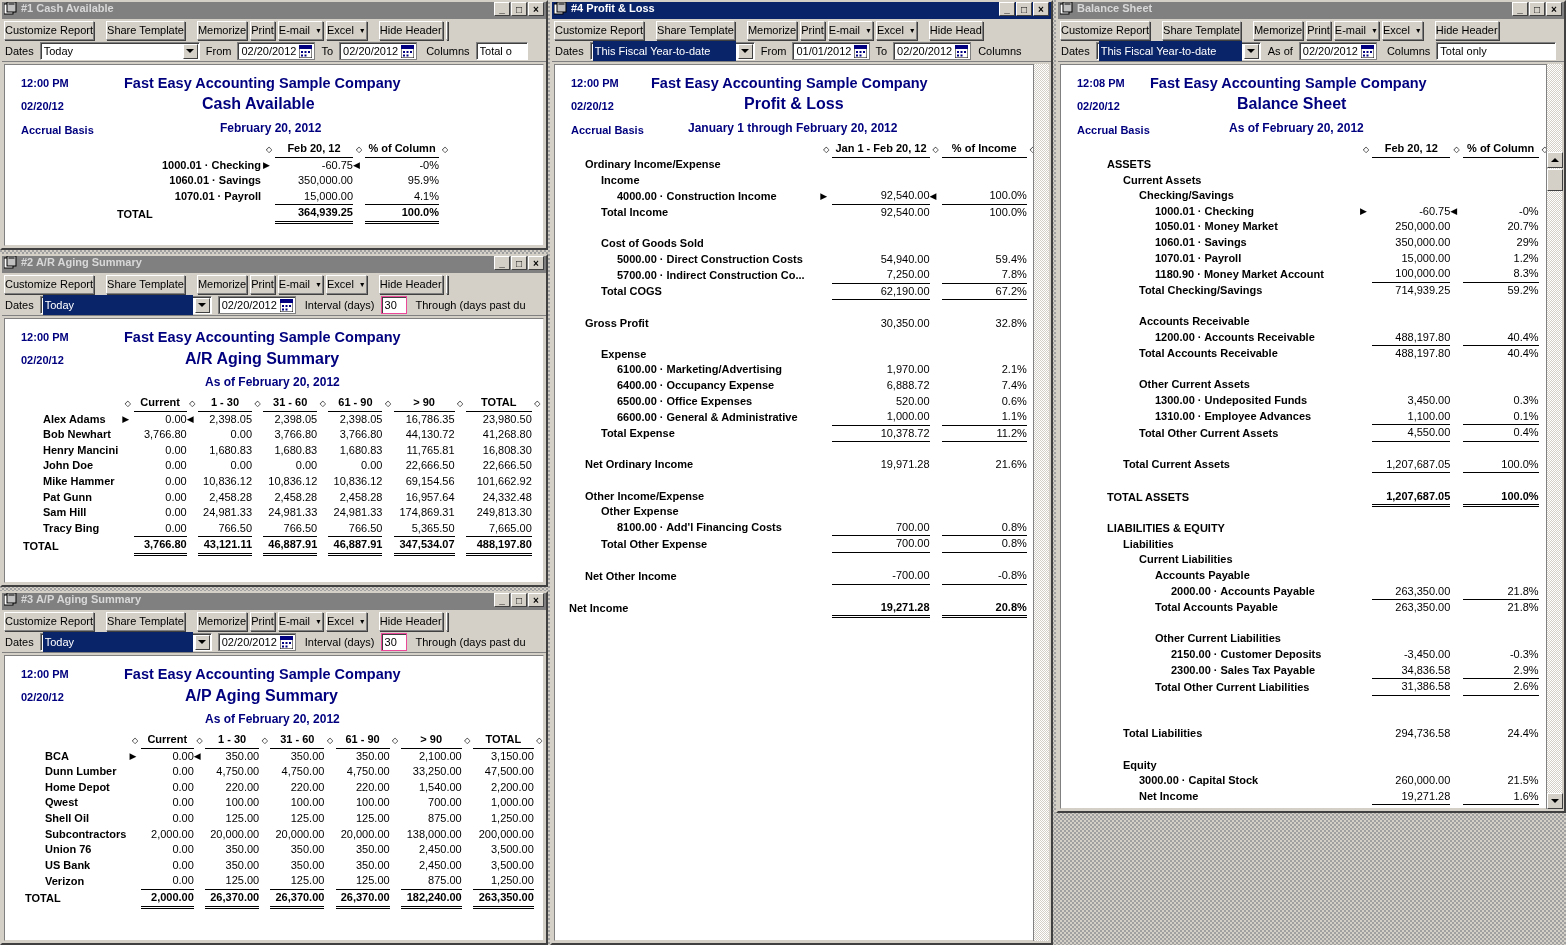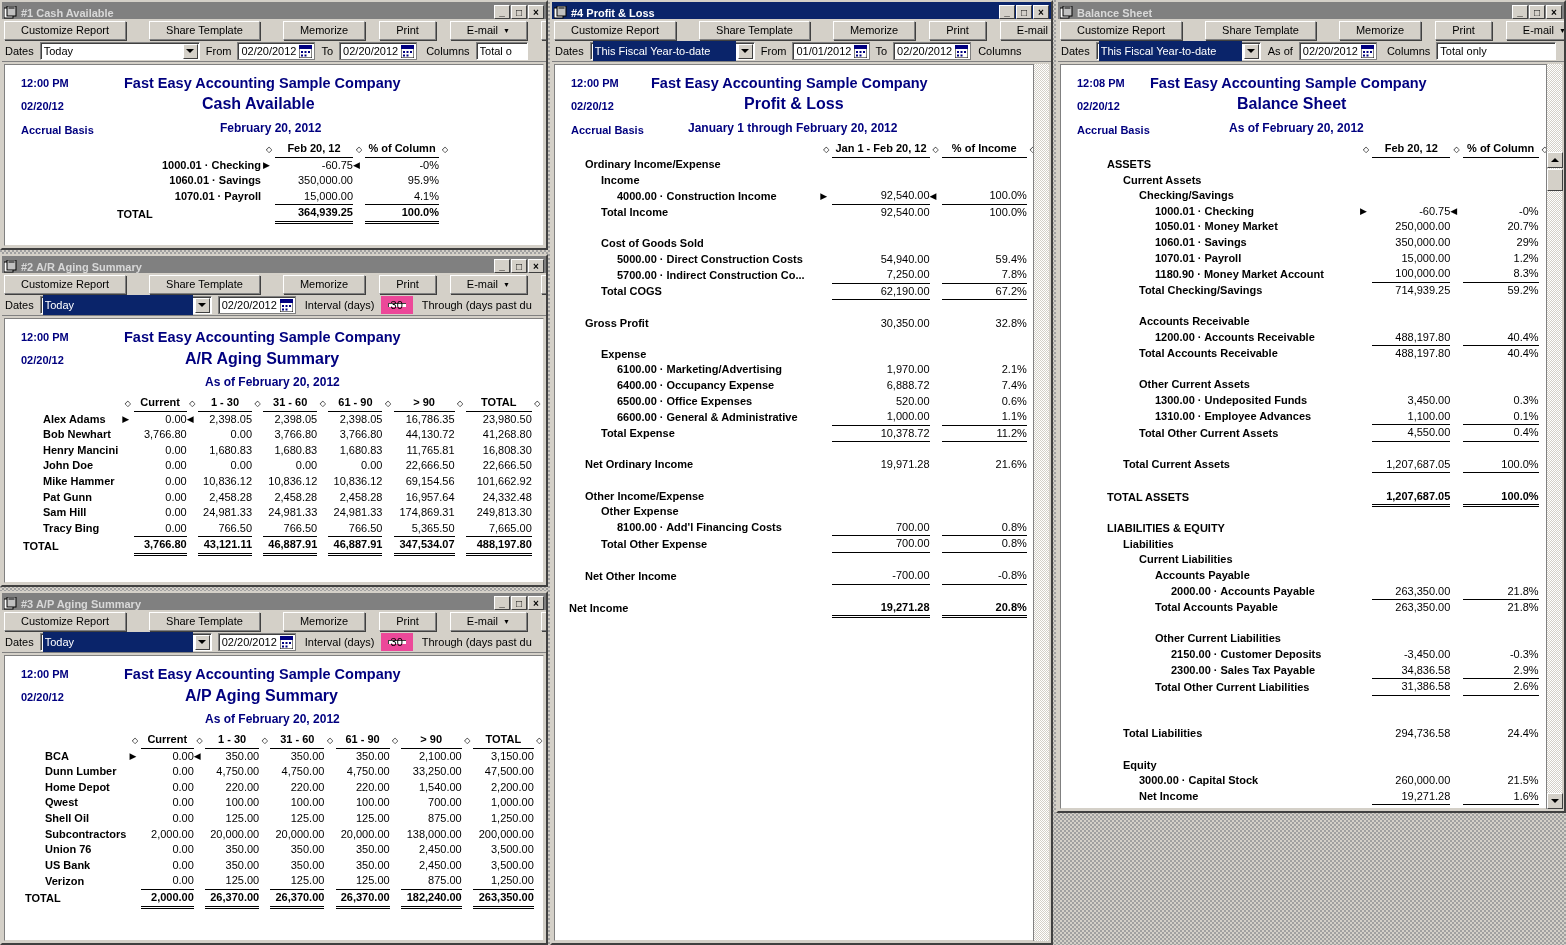--- a/index.html
+++ b/index.html
@@ -23,21 +23,21 @@
     position: absolute;
     background: #d4d0c8;
     border: 2px solid #d4d0c8;
     border-right-color: #404040;
     border-bottom-color: #404040;
     overflow: hidden;
   }
   .titlebar {
     height: 17px;
     display: flex;
-    align-items: flex-end;
+    align-items: flex-start;
     padding: 0 1px 0 2px;
     color: #ffffff;
     font-size: 11px;
     font-weight: bold;
     user-select: none;
   }
   .titlebar.active { background: #0a246a; }
   .titlebar.inactive { background: #808080; color:#d8d8d8; }
   .tb-icon {
     width: 14px; height: 13px;
@@ -80,26 +80,26 @@
   }
   .tbut {
     height: 19px;
     background: #d4d0c8;
     border: 1px solid #ffffff;
     border-right-color: #808080;
     border-bottom-color: #808080;
     box-shadow: 1px 1px 0 0 #404040;
     font-size: 11px;
     color: #000;
-    padding: 0 16px;
+    padding: 0 0;
     display: inline-flex;
     align-items: center;
     justify-content: center;
     cursor: default;
-    margin-right: 13px;
+    margin-right: 2px;
     font-family: "Liberation Sans", sans-serif;
   }
   .tbut .caret { margin-left: 5px; font-size: 7px; }
   .spacer8 { width: 8px; flex: 0 0 auto; }
 
   .filterrow {
     display: flex;
     align-items: center;
     height: 21px;
     background: #d4d0c8;
@@ -148,21 +148,21 @@
     display: inline-flex;
     align-items: center;
     font-size: 11px;
     padding: 0 2px 0 3px;
     gap: 3px;
   }
   .cal-ico { width: 13px; height: 13px; display:block; }
   .txtbox {
     height: 18px;
     background: #ffffff;
-    border: 7px solid #ec4899;
+    border: 1px solid #ec4899;
     box-shadow: inset 1px 1px 0 0 #404040;
     display: inline-flex;
     align-items: center;
     font-size: 11px;
     padding: 0 3px;
     min-width: 26px;
   }
 
   
   .report {

